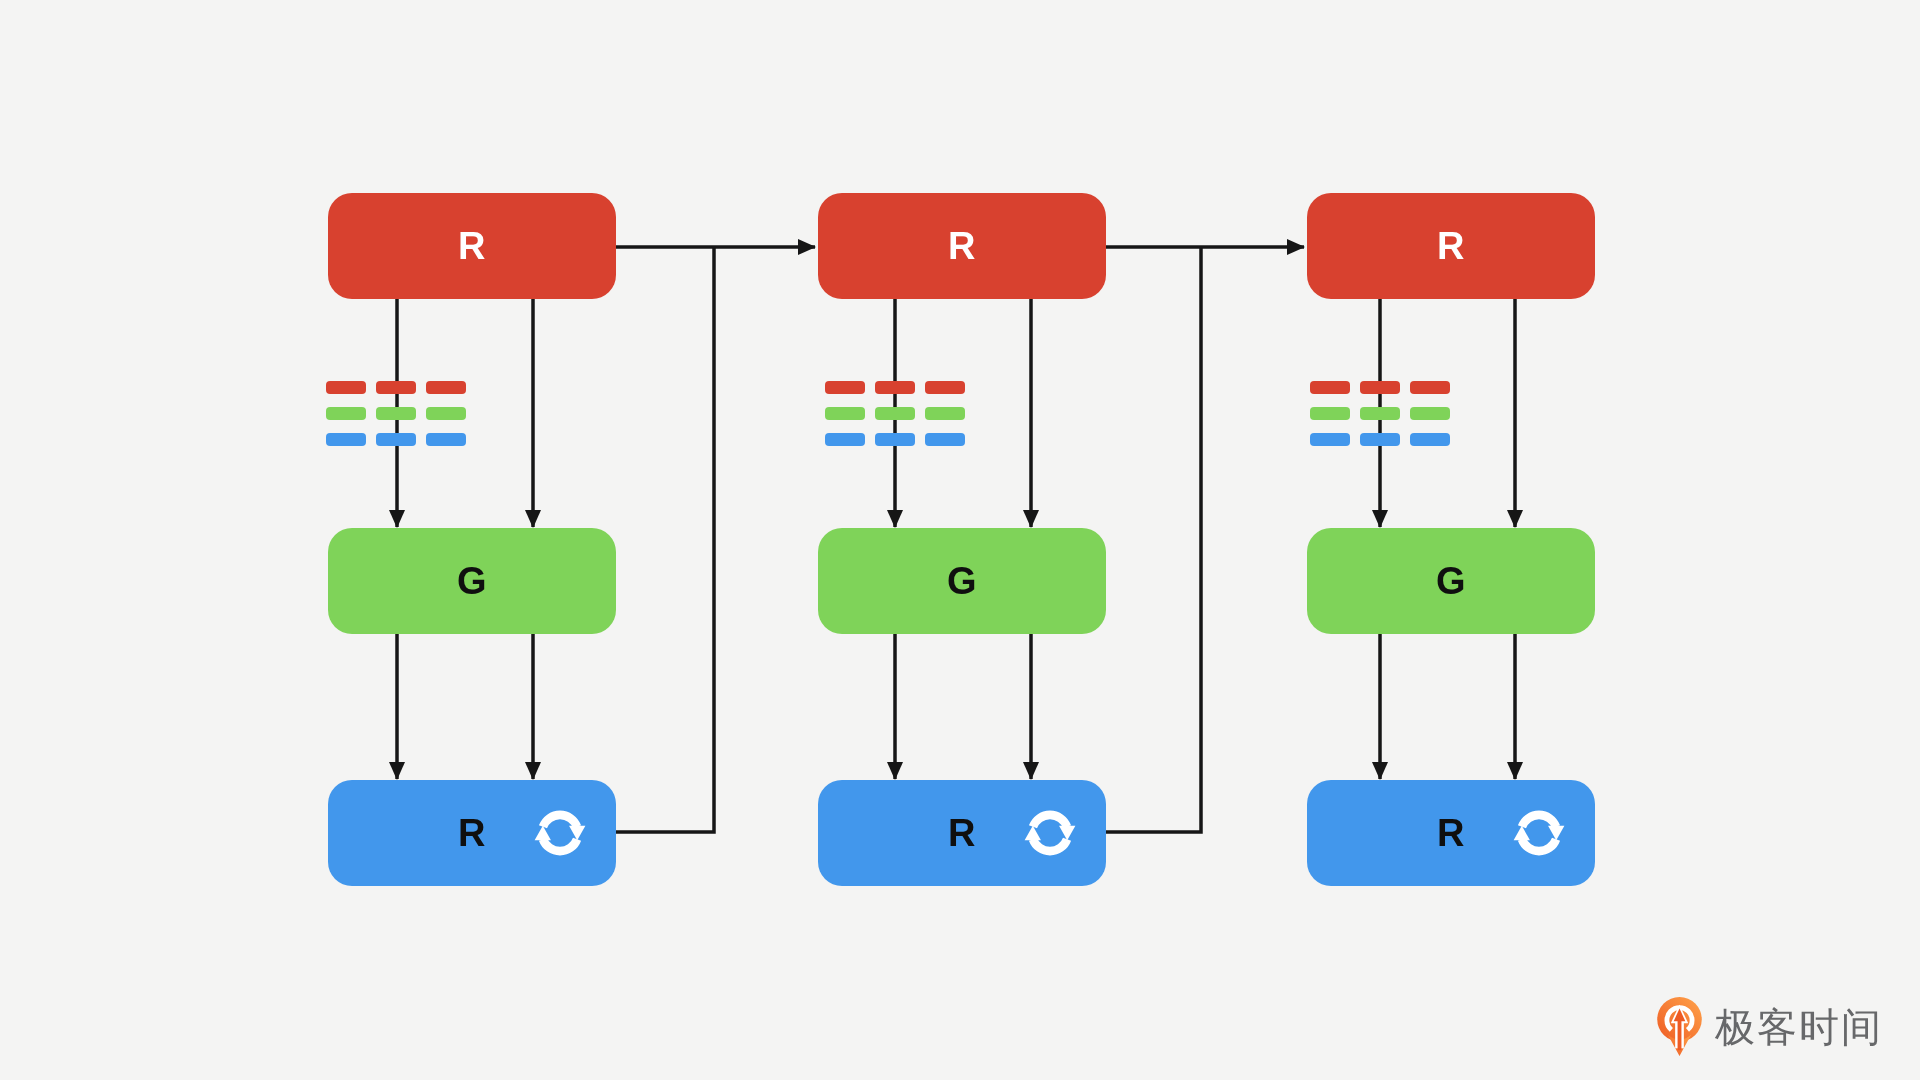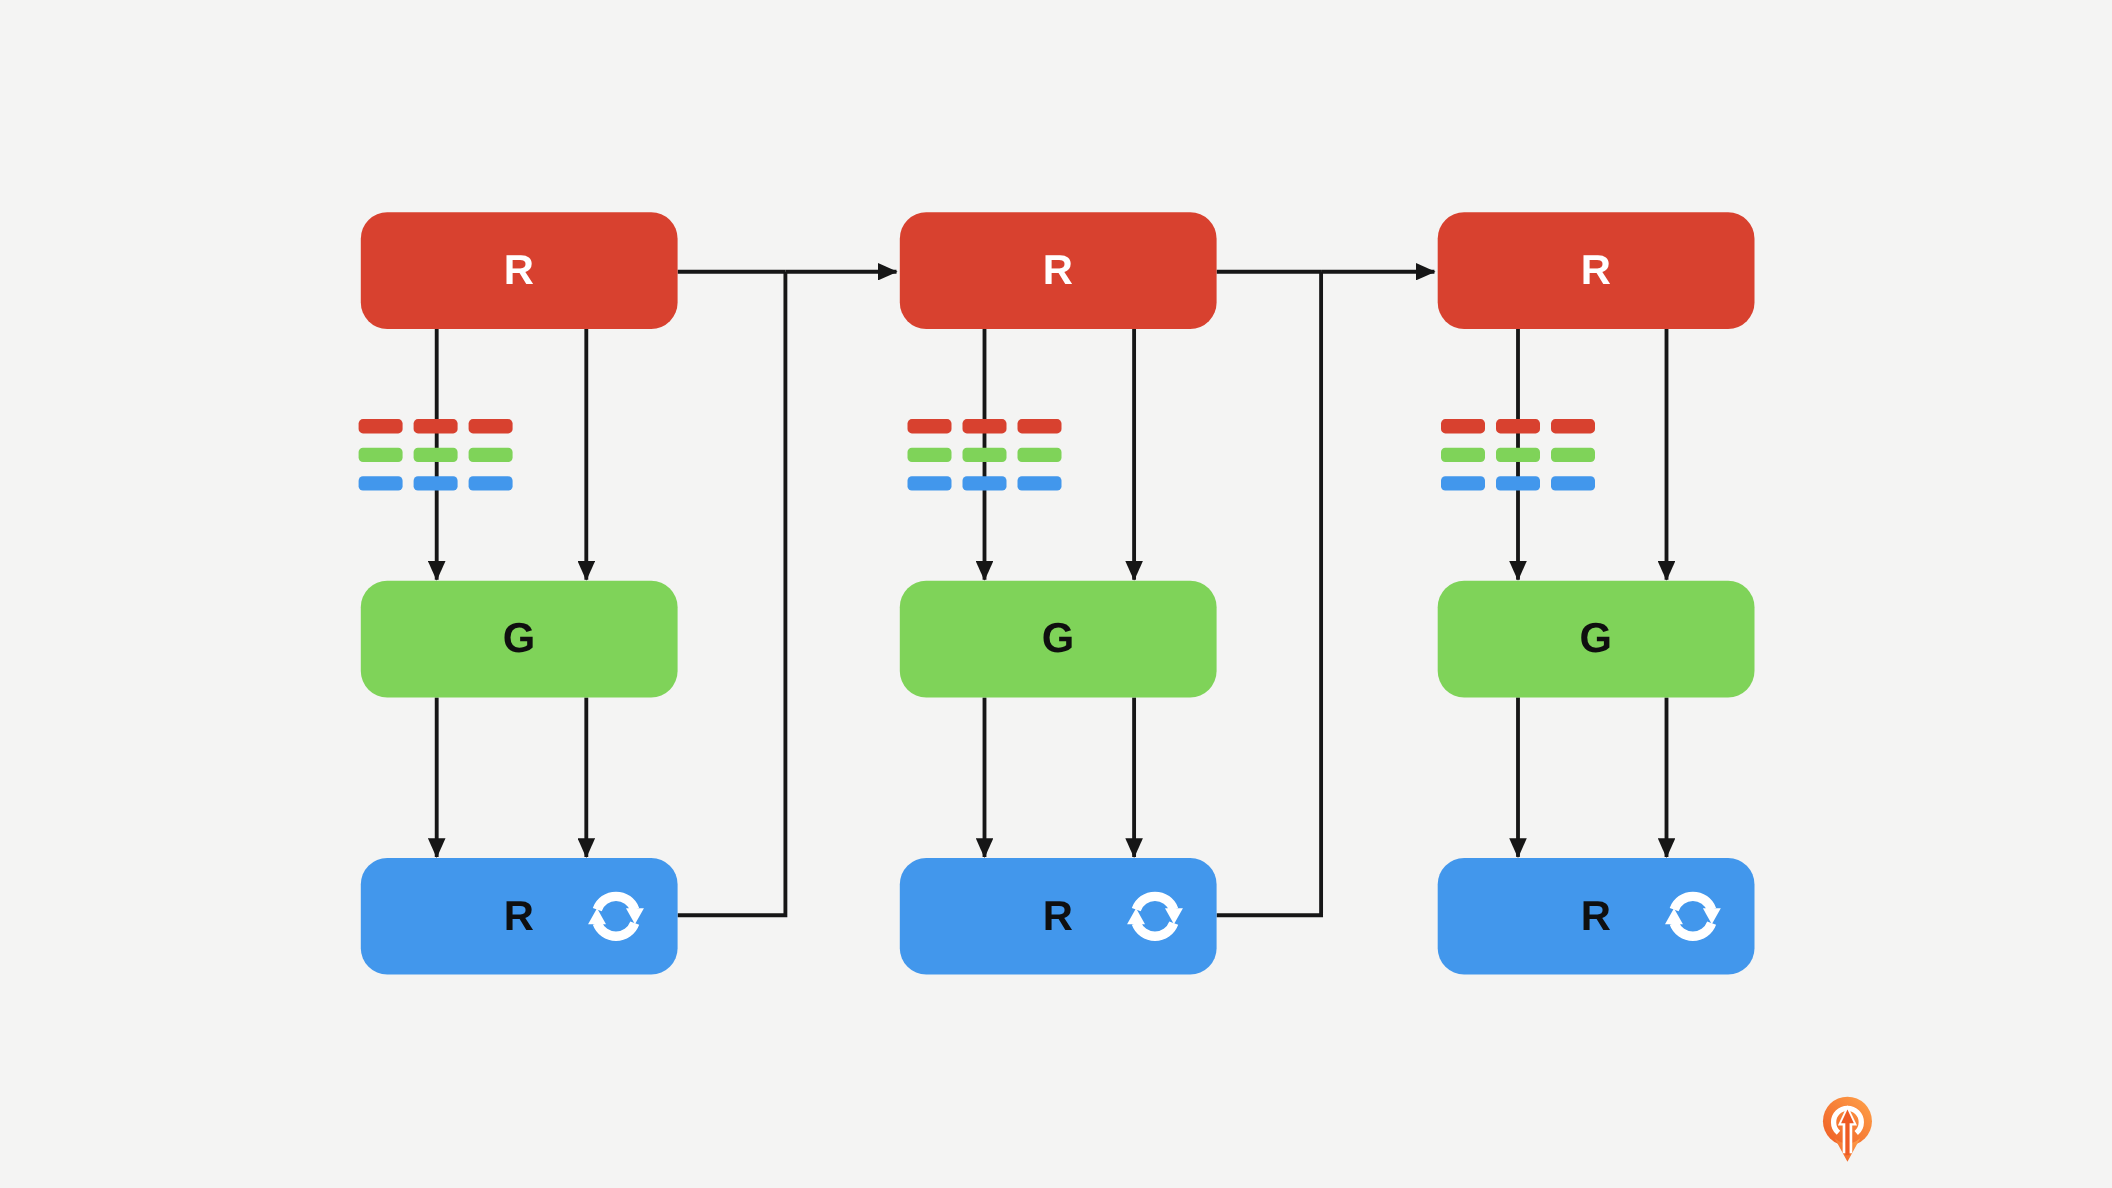--- a/index.html
+++ b/index.html
@@ -181,15 +181,16 @@
         </linearGradient>
       </defs>
       <circle cx="25" cy="24" r="23" fill="url(#logograd)"></circle>
       <path d="M13 40 L25 62 L37 40 Q25 50 13 40 Z" fill="url(#logograd)"></path>
       <circle cx="25" cy="25" r="13" fill="none" stroke="#ffffff" stroke-width="5" stroke-dasharray="63.7 18" stroke-dashoffset="52.3"></circle>
       <path d="M25 54 L25 22" stroke="#ffffff" stroke-width="9" fill="none"></path>
       <polygon points="25,9 16,28 34,28" fill="#ffffff"></polygon>
       <path d="M25 56 L25 24" style="stroke:var(--logo_orange_dark)" stroke-width="4" fill="none"></path>
       <polygon points="25,13 19,26 31,26" style="fill:var(--logo_orange_dark)"></polygon>
     </svg>
+    <span class="logo-text">极客时间</span>
   </div>
 
 </div>
 
 </body></html>

